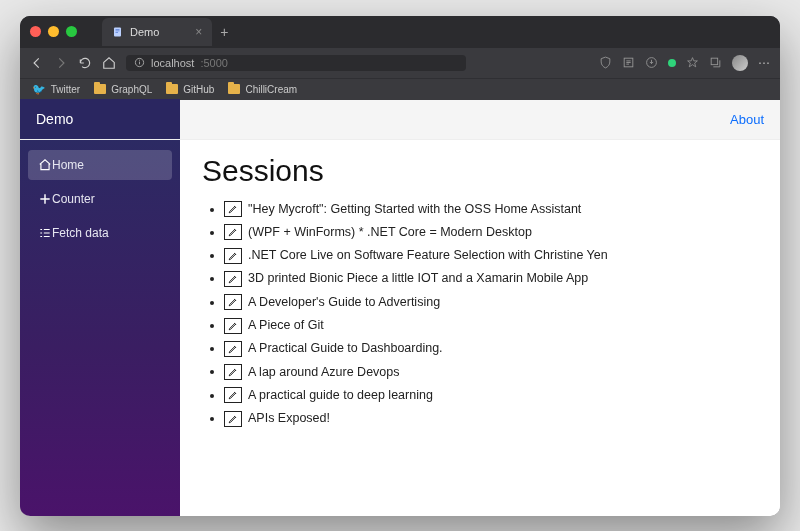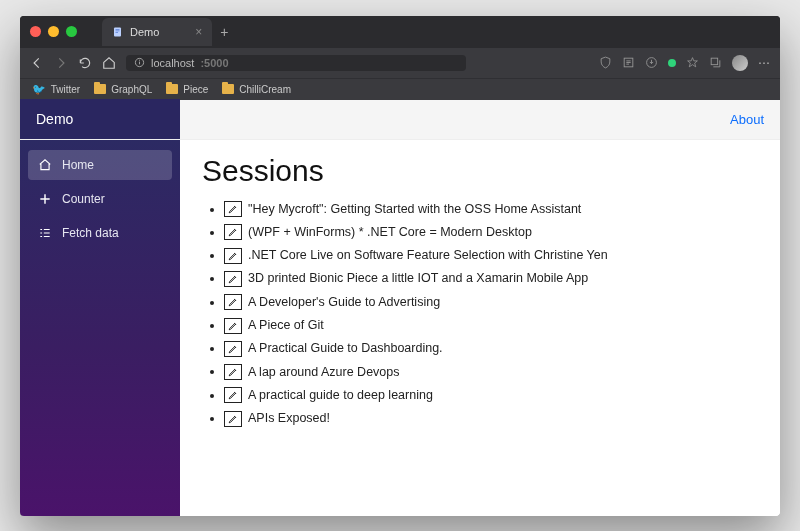--- a/index.html
+++ b/index.html
@@ -8,21 +8,21 @@
     background: #e8e8e8;
     display: flex;
     align-items: center;
     justify-content: center;
     min-height: 100vh;
   }
   .window {
     width: 760px;
     height: 500px;
     background: #2a2a2e;
-    border-radius: 4px;
+    border-radius: 10px;
     overflow: hidden;
     box-shadow: 0 20px 50px rgba(0,0,0,0.4);
     display: flex;
     flex-direction: column;
   }
   
   .titlebar {
     height: 32px;
     background: #2b2b2e;
     display: flex;
@@ -67,21 +67,21 @@
     background: #2b2b2e;
     border-radius: 4px;
     display: flex;
     align-items: center;
     padding: 0 8px;
     gap: 6px;
     color: #bbb;
     font-size: 11px;
     max-width: 340px;
   }
-  .addr .port { color: #777; font-weight: bold; }
+  .addr .port { color: #777; }
   .toolbar-right { margin-left: auto; display: flex; align-items: center; gap: 10px; }
   .avatar { width: 16px; height: 16px; border-radius: 50%; background: linear-gradient(135deg,#888,#ccc); }
   .gdot { width: 8px; height: 8px; border-radius: 50%; background: #2fd37a; }
   
   .bookmarks {
     height: 22px;
     background: #3a3a3e;
     border-top: 1px solid #2f2f33;
     display: flex;
     align-items: center;
@@ -115,21 +115,21 @@
   }
   .about { margin-left: auto; padding: 0 16px; color: #0d6efd; font-size: 13px; text-align: center; }
   .appbody { flex: 1; display: flex; }
   .sidebar {
     width: 160px;
     background: linear-gradient(180deg,#2c2a63 0%, #3a1e62 55%, #4a136a 100%);
     padding: 10px 8px;
     display: flex; flex-direction: column; gap: 4px;
   }
   .navitem {
-    display: flex; align-items: center; gap: 10px;
+    display: flex; align-items: center; 
     color: #e6e6f0; font-size: 12px;
     padding: 8px 10px; border-radius: 4px;
   }
   .navitem.active { background: rgba(255,255,255,0.18); }
   .navitem svg { flex: 0 0 auto; }
   .content {
     flex: 1; background: #fff; padding: 14px 14px 22px 22px;
     overflow: auto;
   }
   h1.page-title { font-size: 30px; font-weight: 500; margin-bottom: 10px; color:#111; }
@@ -226,21 +226,21 @@
     <div class="bm">
       <span class="tw">🐦</span>
       <span>Twitter</span>
     </div>
     <div class="bm">
       <div class="folder"></div>
       <span>GraphQL</span>
     </div>
     <div class="bm">
       <div class="folder"></div>
-      <span>Piece</span>
+      <span>GitHub</span>
     </div>
     <div class="bm">
       <div class="folder"></div>
       <span>ChilliCream</span>
     </div>
   </div>
 
   <div class="app">
     <div class="appheader">
       <div class="brand">Demo</div>

